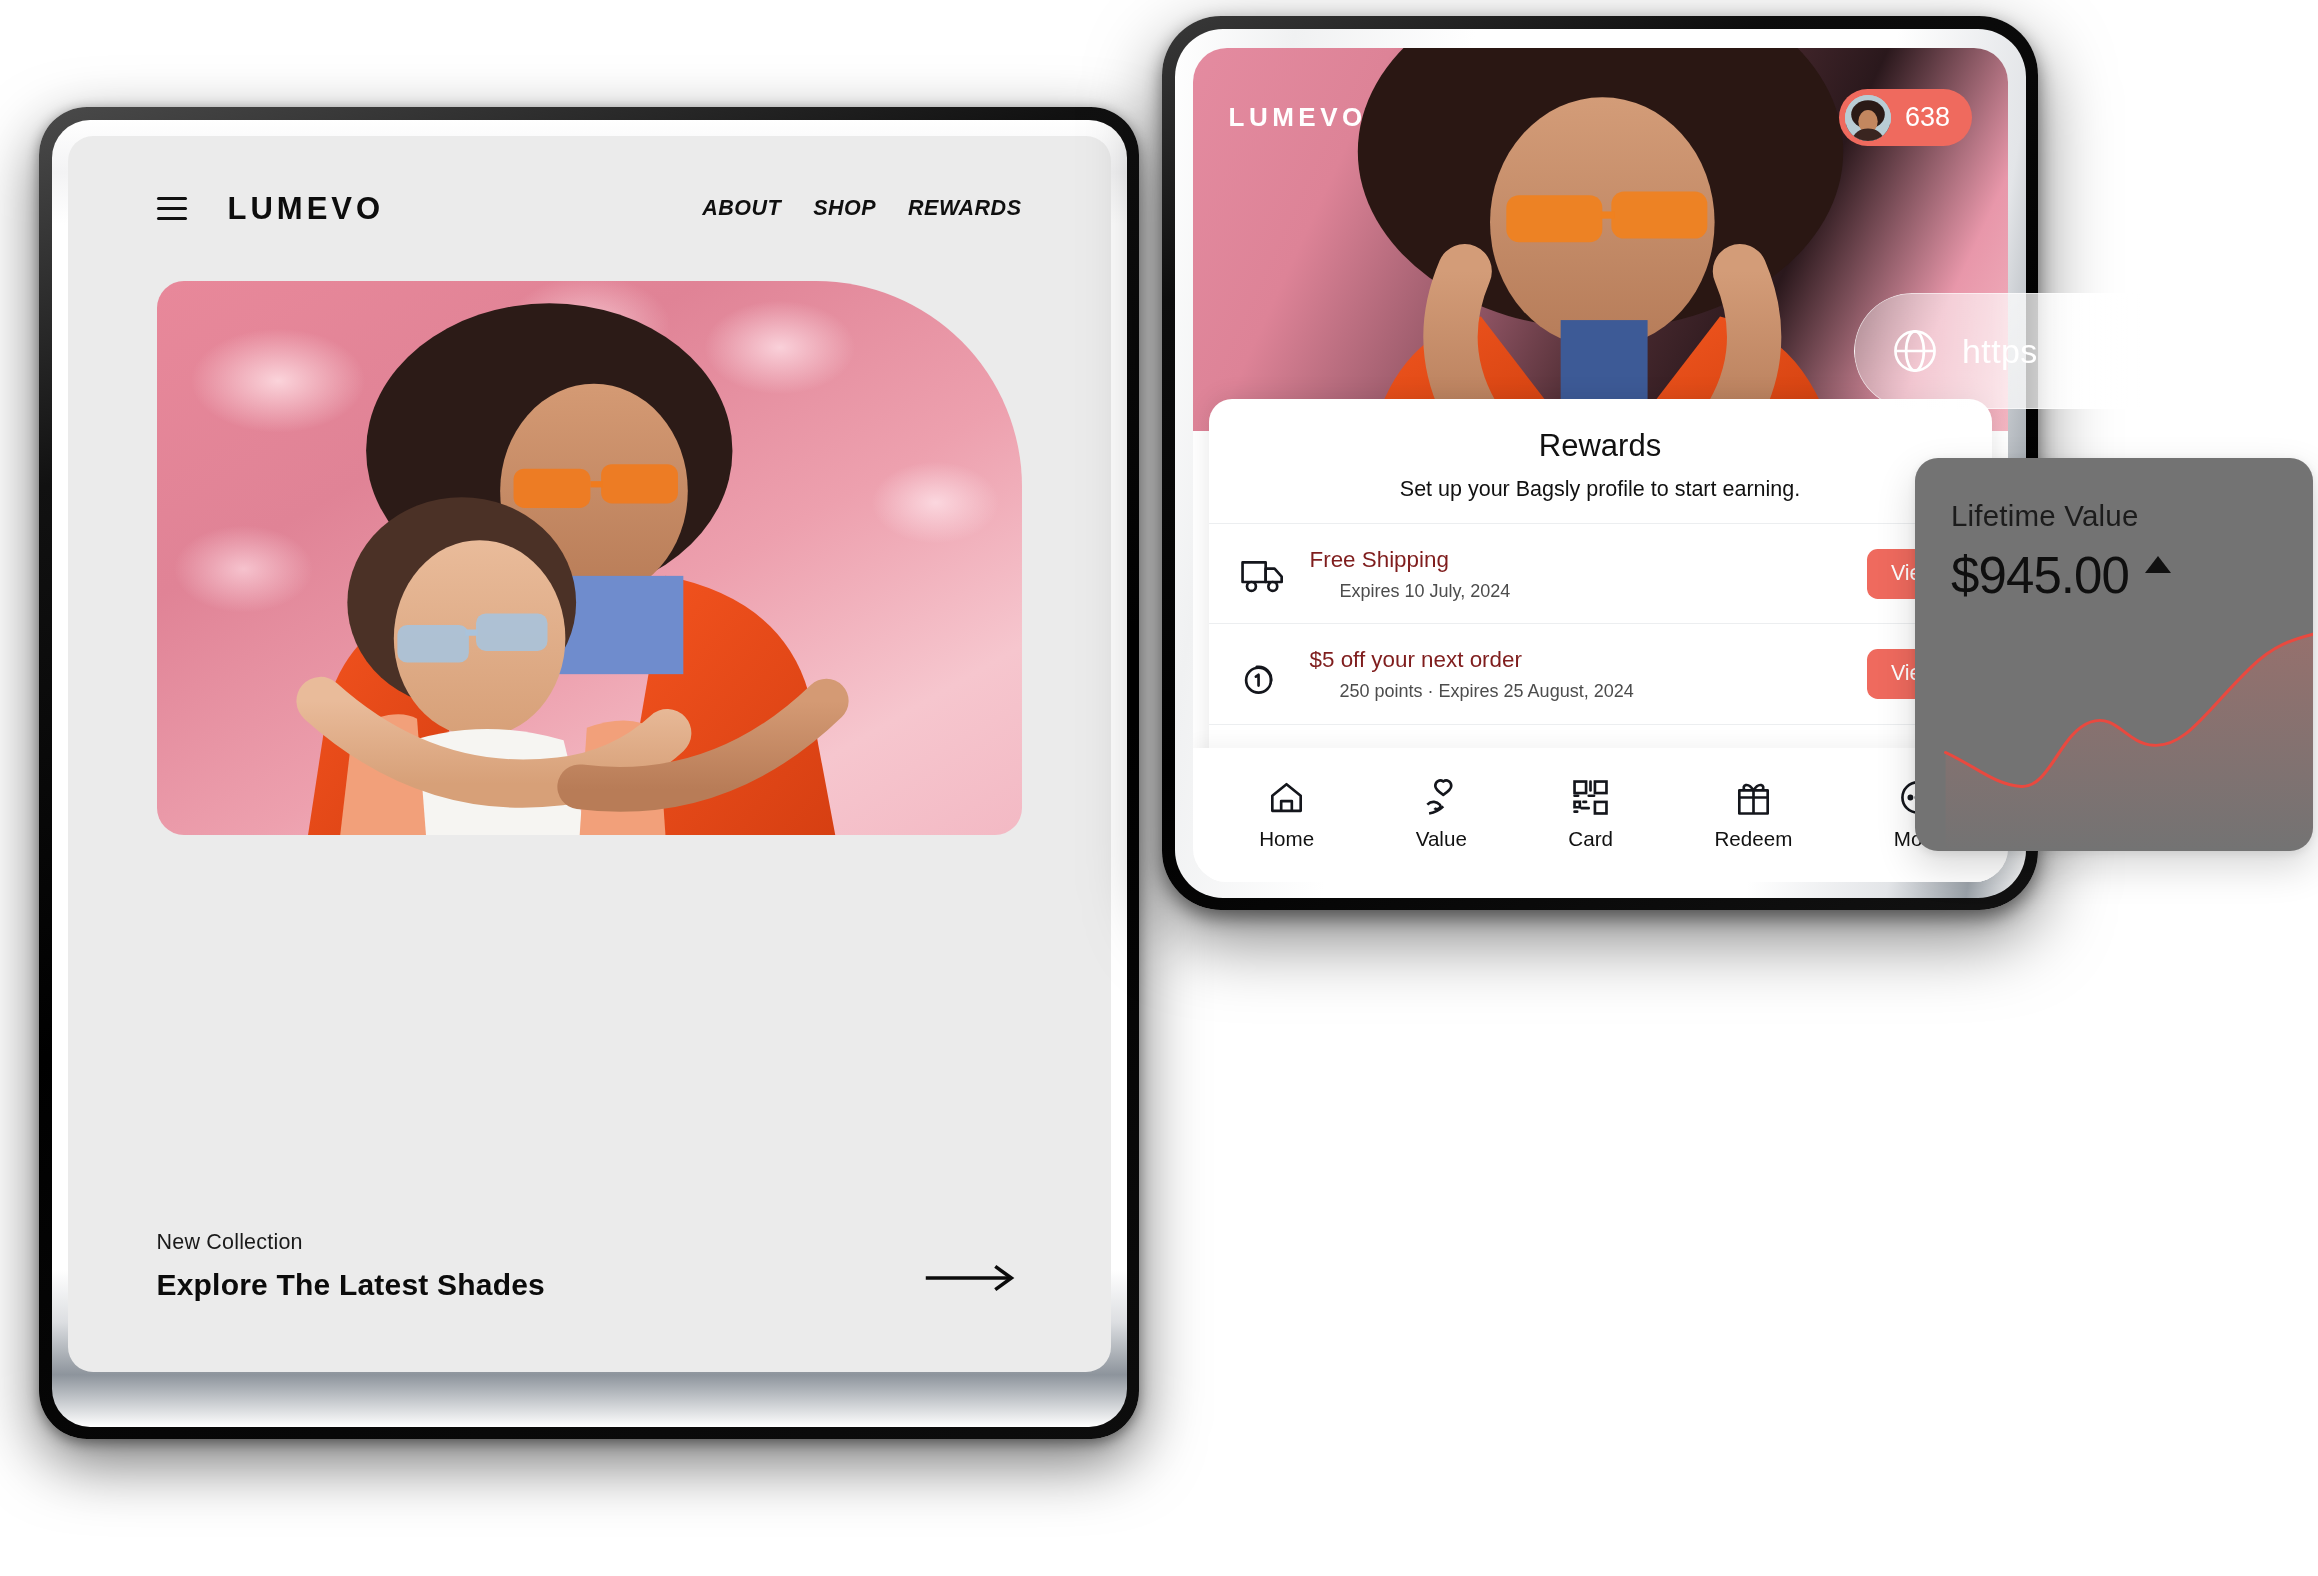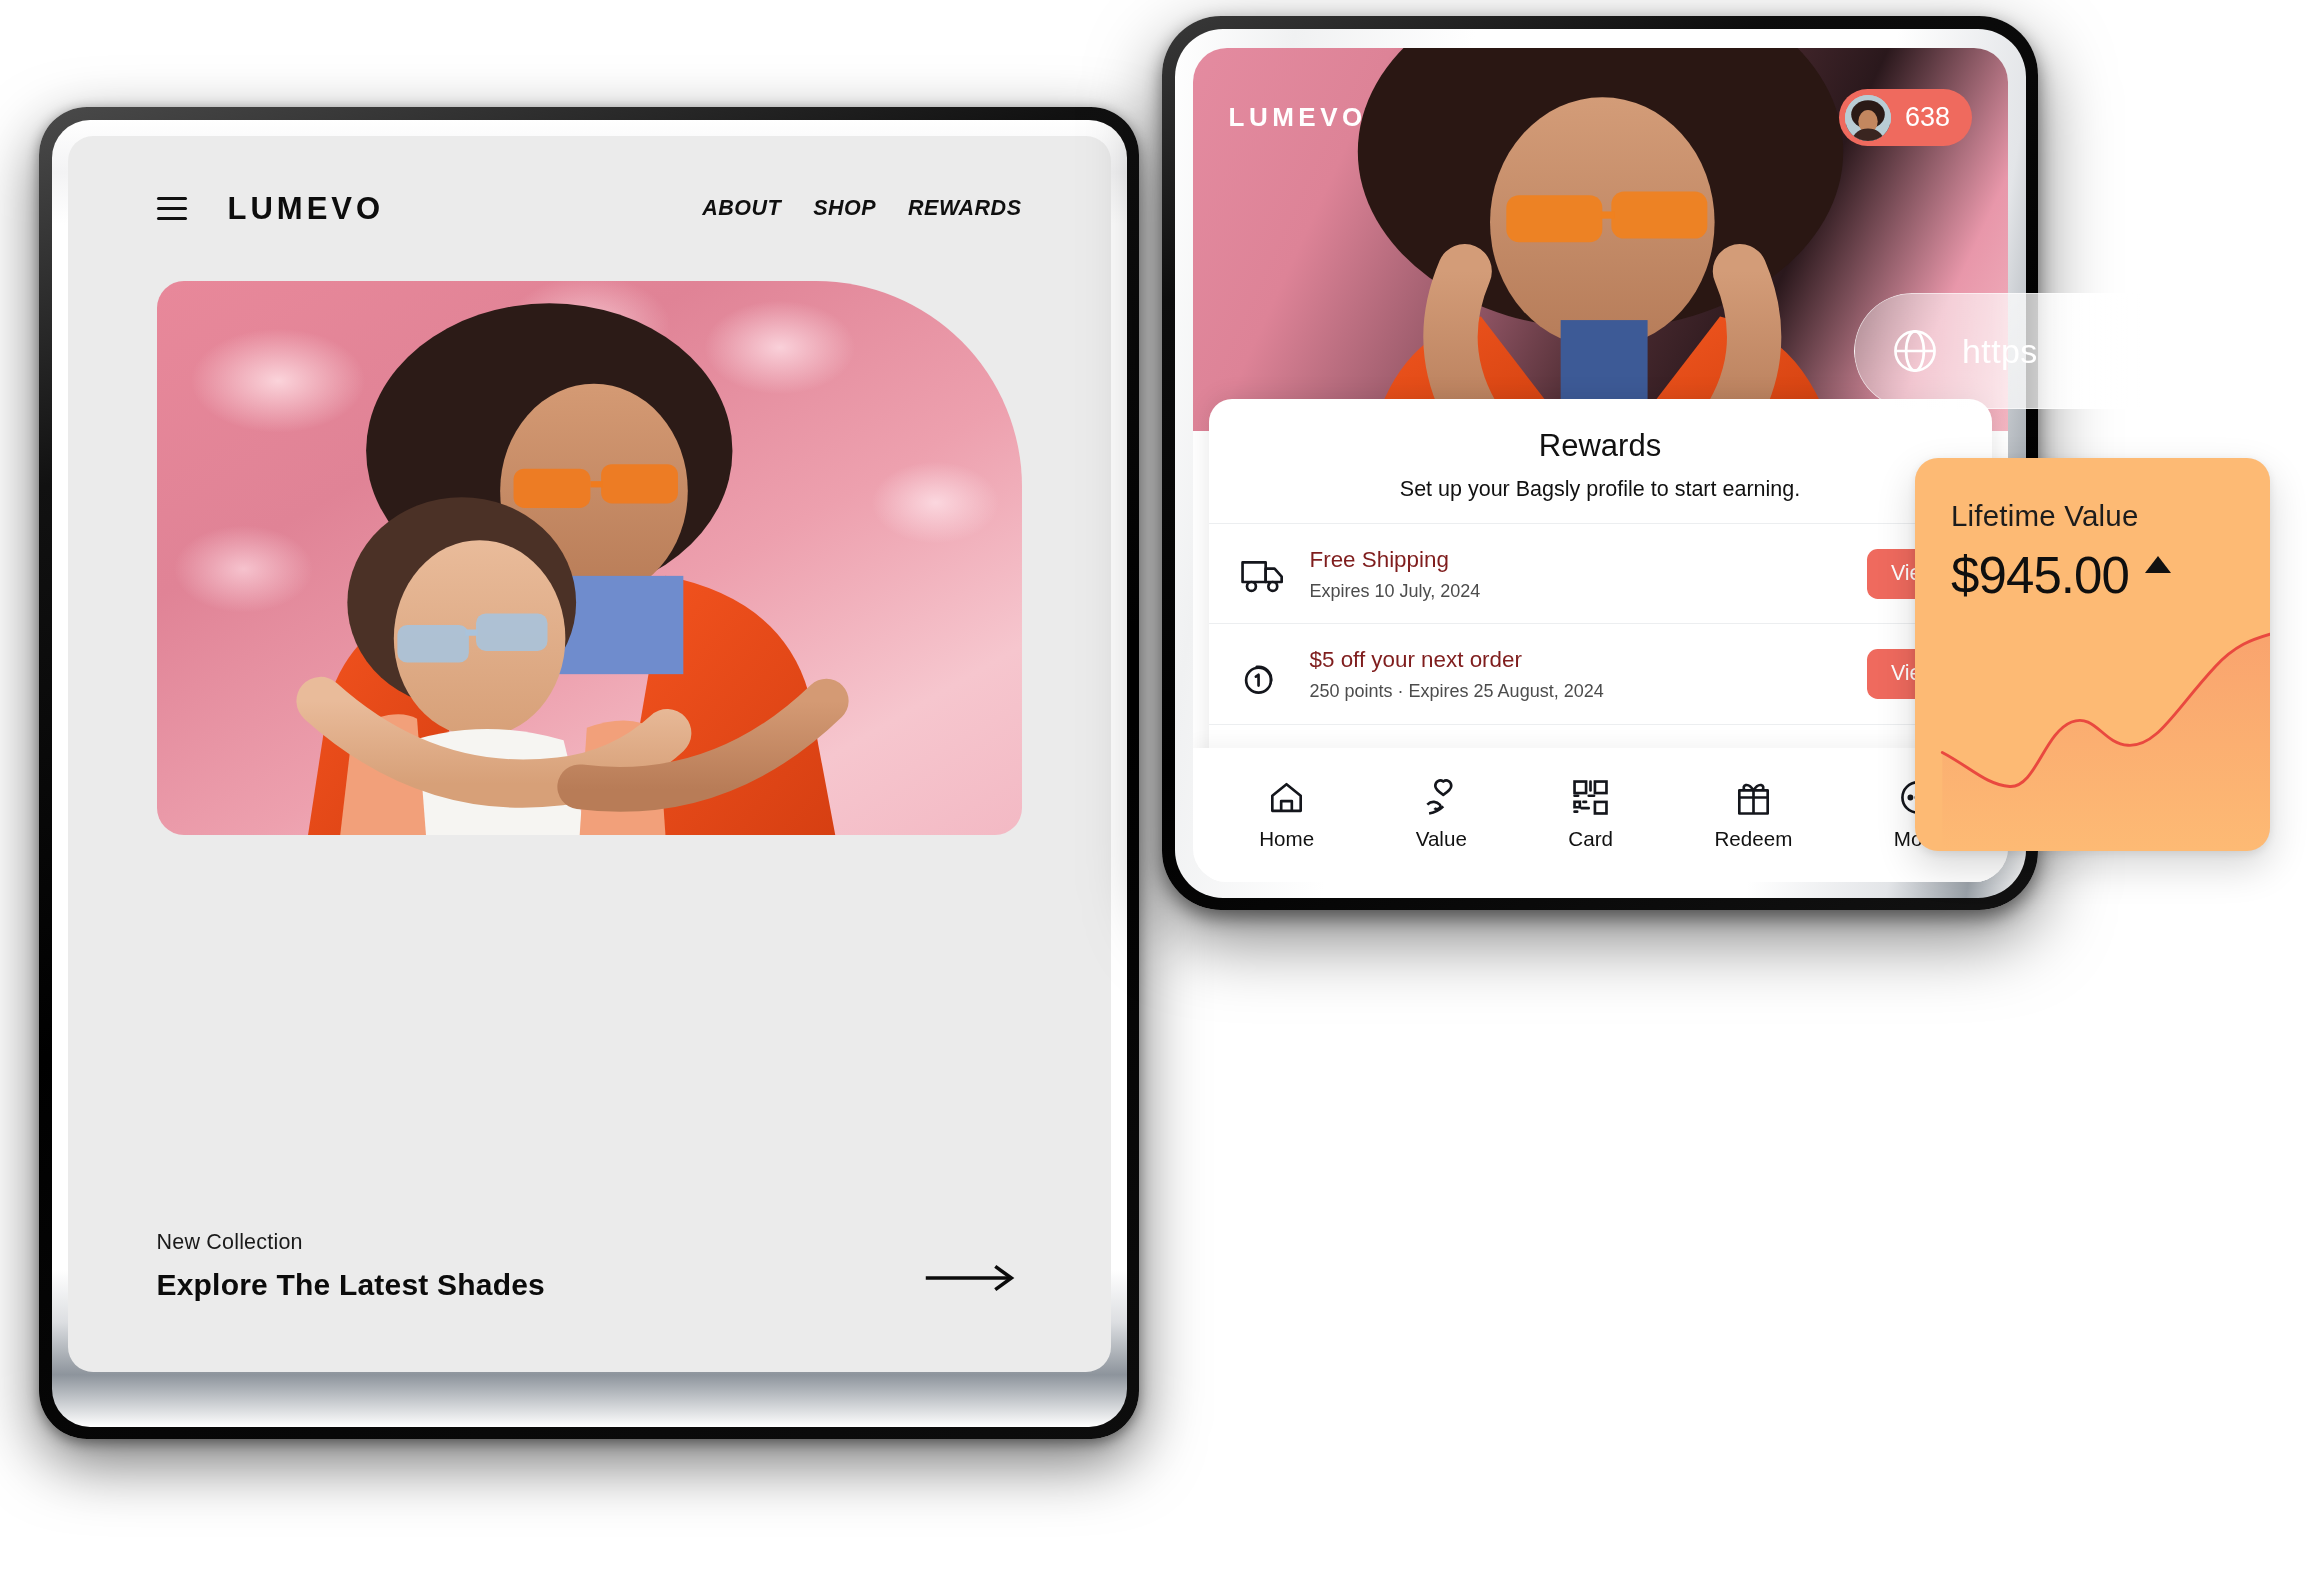--- a/index.html
+++ b/index.html
@@ -120,21 +120,21 @@
 
   .reward-list { margin-top:21.5px; border-top:0.9px solid #eceef0; }
   .reward-row {
     display:flex; align-items:center; gap:23px;
     padding:21.5px 30px; border-bottom:0.9px solid #eceef0;
   }
   .reward-icon { width:48px; height:48px; flex:0 0 48px; color:#111; }
   .reward-icon svg { width:100%; height:100%; display:block; }
   .reward-text { flex:1; }
   .reward-name { font-size:22.4px; color:#7f1d1d; font-weight:400; line-height:1.25; }
-  .reward-meta { margin-top:7.2px; font-size:18px; color:#4c4c4c; }
+  .reward-meta { margin-top:7.2px; font-size:18px; color:#4c4c4c;margin-left:30px; }
   .reward-btn {
     min-width:95px; text-align:center; background:#ef6a5e; color:#fff;
     font-size:21.5px; padding:12.5px 21.5px; border-radius:10.7px; border:none;
     cursor:pointer; font-family:inherit;
   }
   .reward-placeholder {
     margin:16px 30px 0 30px; height:86px; border:0.9px solid #eceef0; border-radius:12.5px; background:#fff;
   }
   .tabbar {
     position:absolute; left:0; right:0; bottom:0; height:134px;
@@ -155,22 +155,22 @@
     z-index:20;
     -webkit-mask-image: linear-gradient(90deg,#000 0%,#000 52%,rgba(0,0,0,0) 78%);
     mask-image: linear-gradient(90deg,#000 0%,#000 52%,rgba(0,0,0,0) 78%);
   }
   .url-pill .globe { width:48px; height:48px; flex:0 0 48px; color:#fff; }
   .url-pill .globe svg { width:100%; height:100%; display:block; }
   .url-pill .utxt { font-size:34px; color:#fff; letter-spacing:0.4px; }
 
   
   .ltv-card {
-    position:absolute; left:1915px; top:458px; width:355px; height:393px;
-    background:#fdba74; border-radius:23px; z-index:21;
+    position:absolute; left:1915px; top:458px; width:398px; height:393px;
+    background:#737373; border-radius:23px; z-index:21;
     box-shadow: 0 16px 39px rgba(0,0,0,.16), 0 2.7px 9px rgba(0,0,0,.08);
     padding:41px 36px 0 36px; overflow:hidden;
   }
   .ltv-title { font-size:29.5px; color:#1c1c1c; letter-spacing:0.2px; }
   .ltv-row { display:flex; align-items:center; margin-top:12.5px; }
   .ltv-value { font-size:51px; font-weight:400; color:#0f0f0f; letter-spacing:-0.9px; }
   .ltv-caret { margin-left:16px; width:0;height:0; border-left:13.4px solid transparent; border-right:13.4px solid transparent; border-bottom:17px solid #111; margin-bottom:21.5px; }
   .ltv-spark { position:absolute; left:0; right:0; bottom:0; height:224px; }
   .ltv-spark svg { width:100%; height:100%; display:block; }
 </style>

